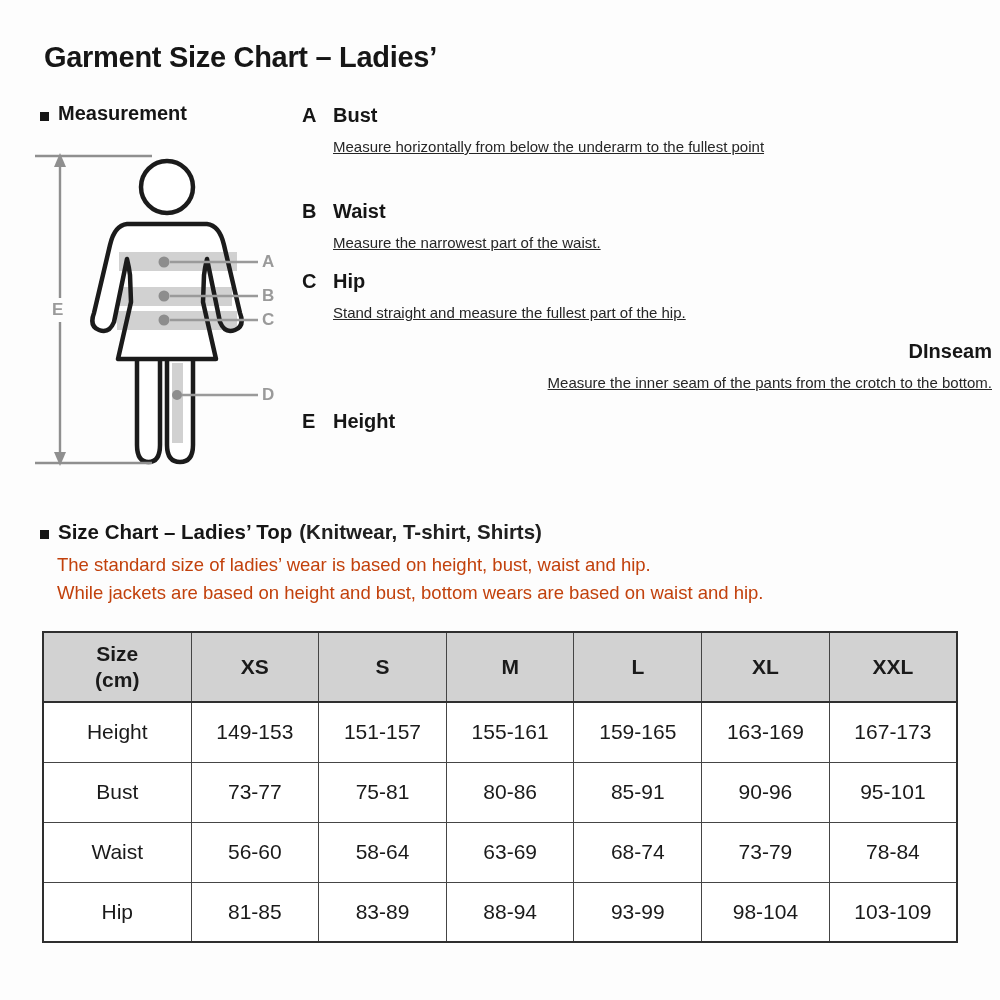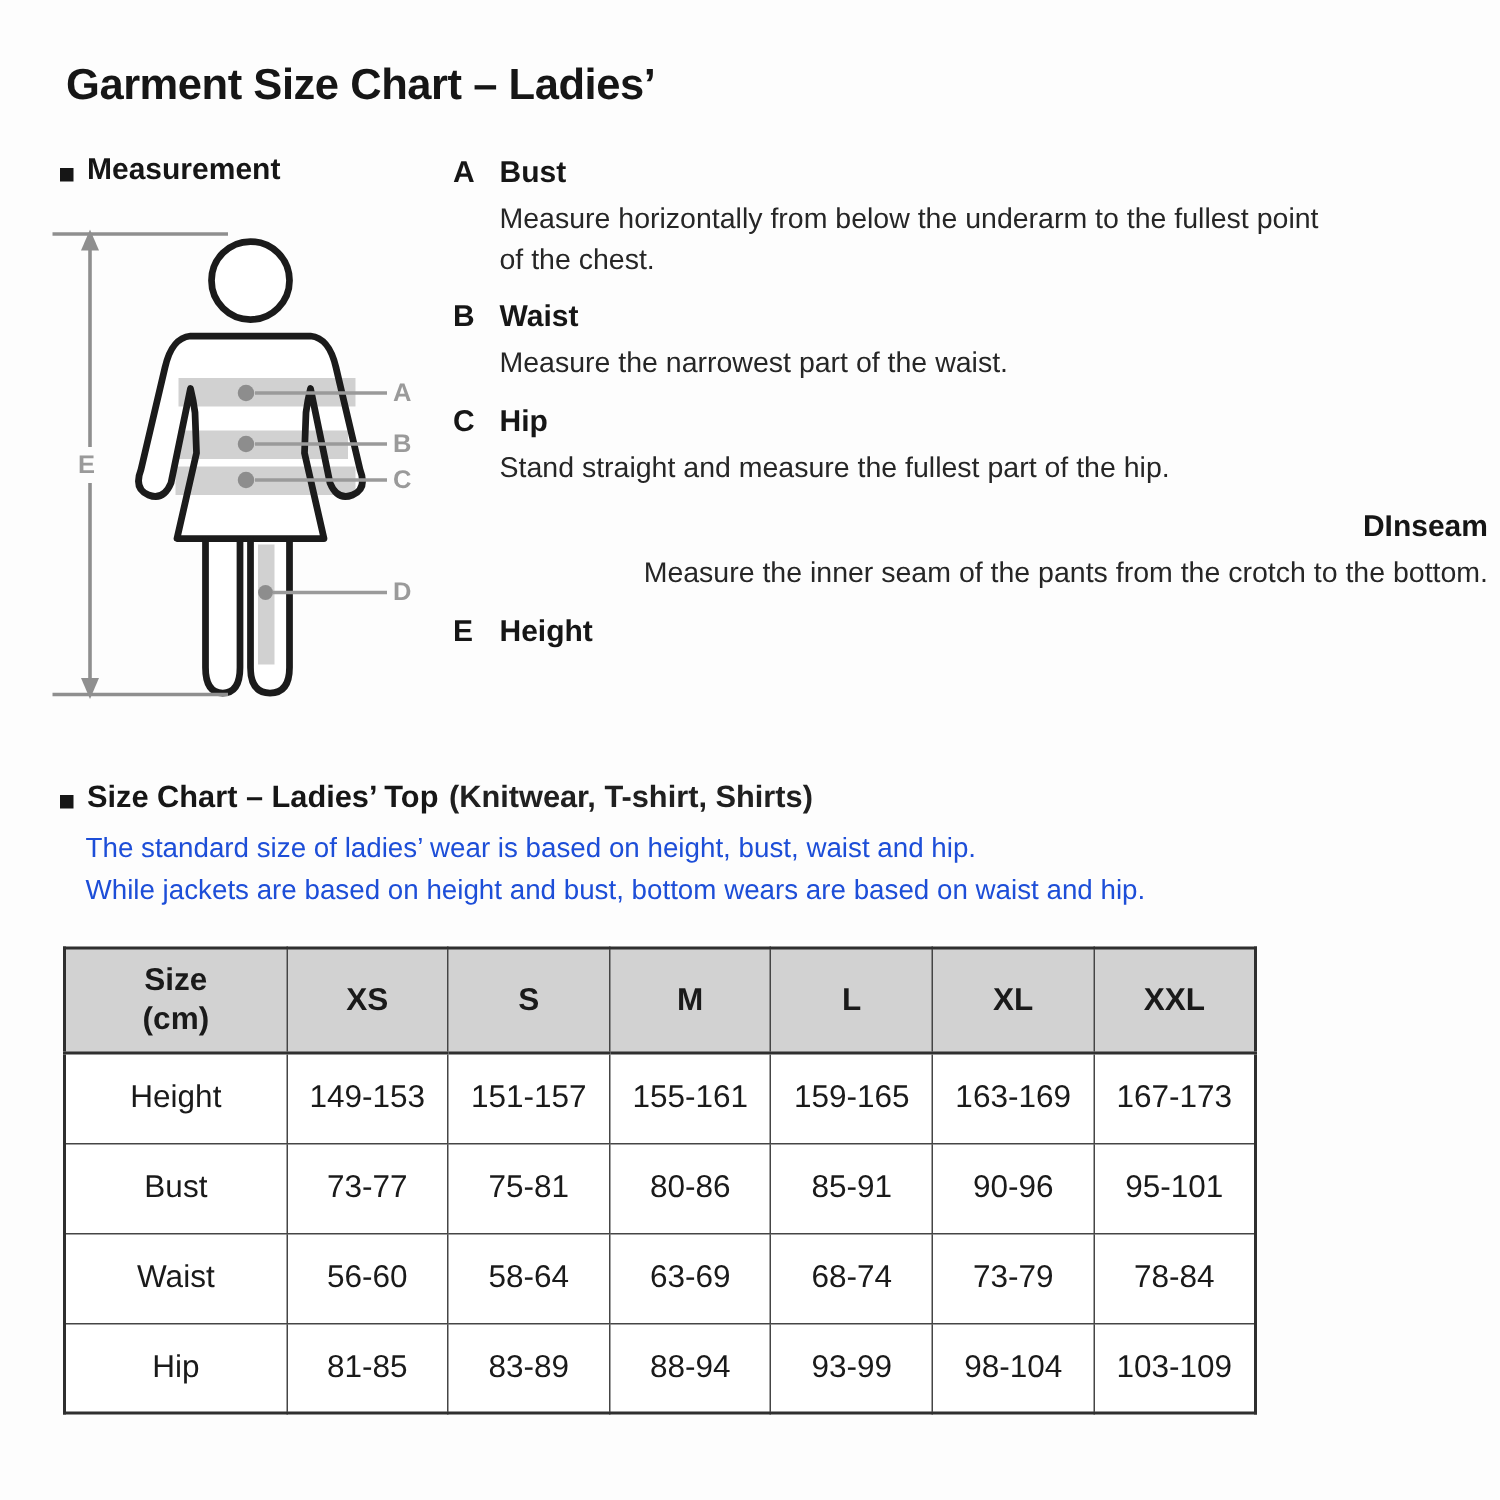--- a/index.html
+++ b/index.html
@@ -36,28 +36,28 @@
   .dia-label {
     position:absolute; font-size:17px; font-weight:bold; color:#9a9a9a;
     line-height:20px;
   }
   .dia-label-e { background:#fdfdfd; padding:2px 1px; }
 
   
   .def-item { left:302px; width:690px; }
   .def-head { font-size:20px; font-weight:bold; color:#161616; }
   .def-letter { display:inline-block; width:31px; }
-  .def-desc { margin-left:31px; margin-top:6px; font-size:19px; line-height:27px; color:#262626; }
-
-  
-  .intro { left:57px; top:551px; font-size:18.5px; line-height:27.5px; color:#1d4ed8; white-space:nowrap; }
+  .def-desc { margin-left:31px; margin-top:6px; font-size:15px; line-height:27px; color:#262626;text-decoration:underline; }
+
+  
+  .intro { left:57px; top:551px; font-size:18.5px; line-height:27.5px; color:#c2410c; white-space:nowrap; }
 
   
   .size-table {
-    left:42px; top:631px; width:796px;
+    left:42px; top:631px; width:916px;
     border-collapse:collapse; table-layout:fixed;
     font-size:21px; text-align:center;
     border:2.5px solid #2f2f2f;
   }
   .size-table col.c0 { width:148px; }
   .size-table th, .size-table td {
     border:1.7px solid #454545;
     vertical-align:middle; text-align:center;
     color:#1a1a1a;
   }
@@ -129,21 +129,20 @@
   <span class="dia-label" style="left:232px; top:250px;">D</span>
   <span class="dia-label dia-label-e" style="left:21px; top:163px;">E</span>
 </div>
 
 <div class="abs def-item" style="top:104px;">
   <div class="def-head">
     <span class="def-letter">A</span><span>Bust</span>
   </div>
   <div class="def-desc">
     <div>Measure horizontally from below the underarm to the fullest point</div>
-    <div>of the chest.</div>
   </div>
 </div>
 
 <div class="abs def-item" style="top:200px;">
   <div class="def-head">
     <span class="def-letter">B</span><span>Waist</span>
   </div>
   <div class="def-desc">
     <div>Measure the narrowest part of the waist.</div>
   </div>

